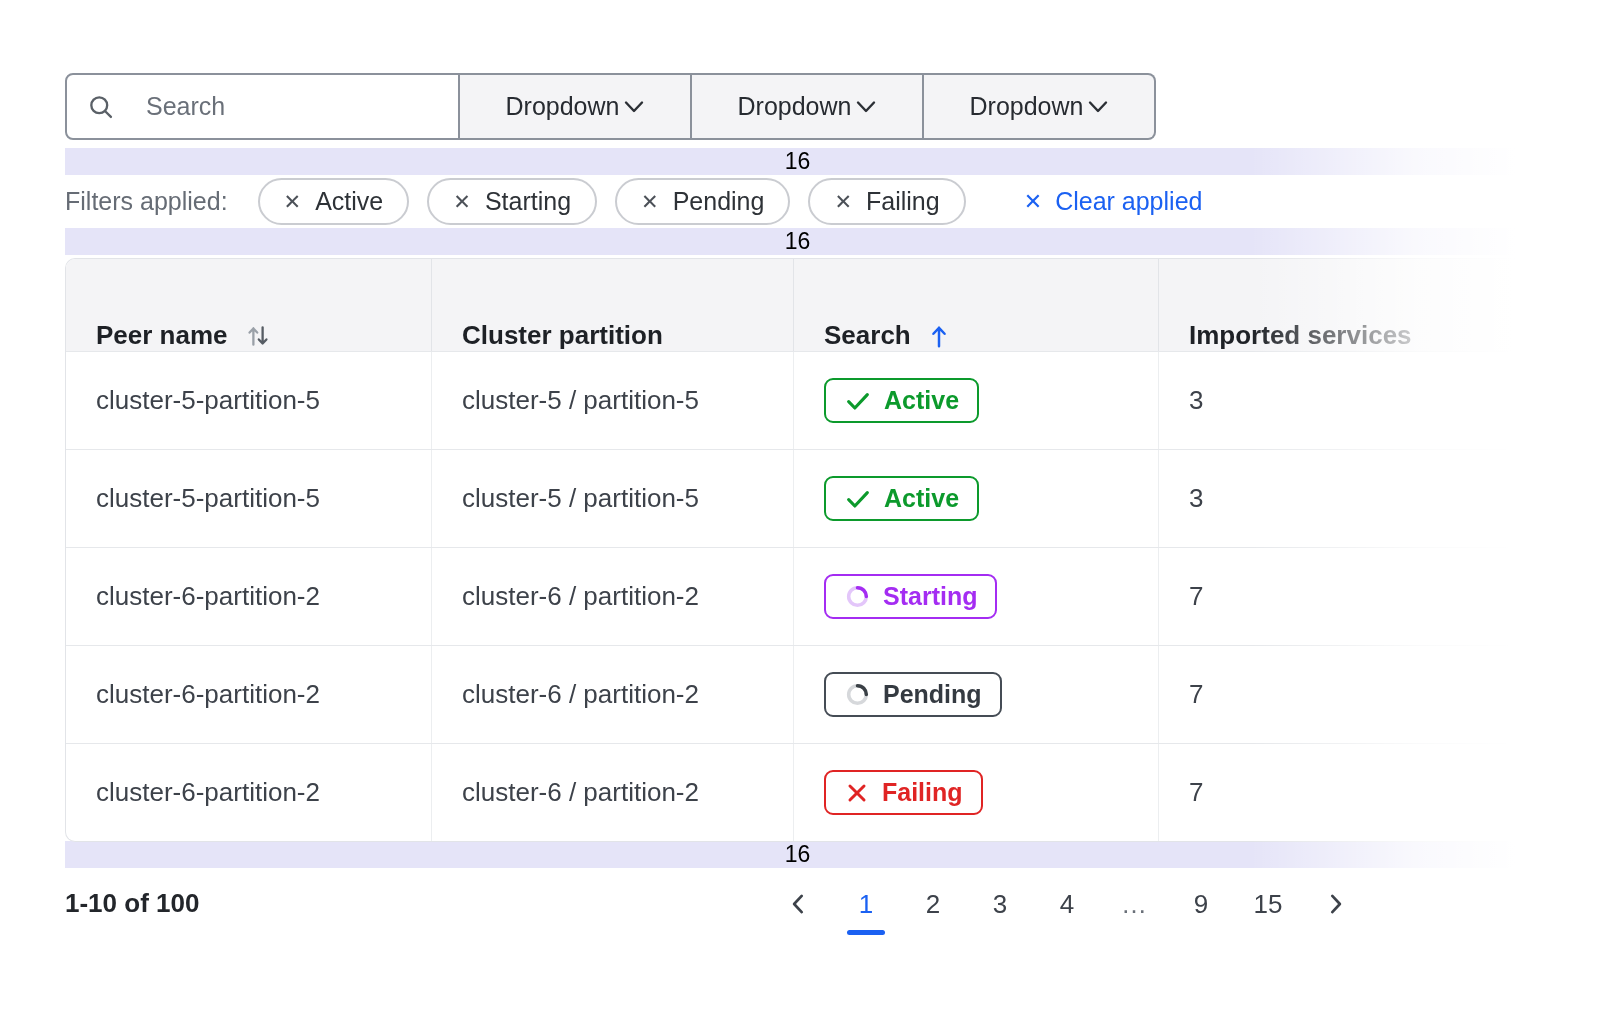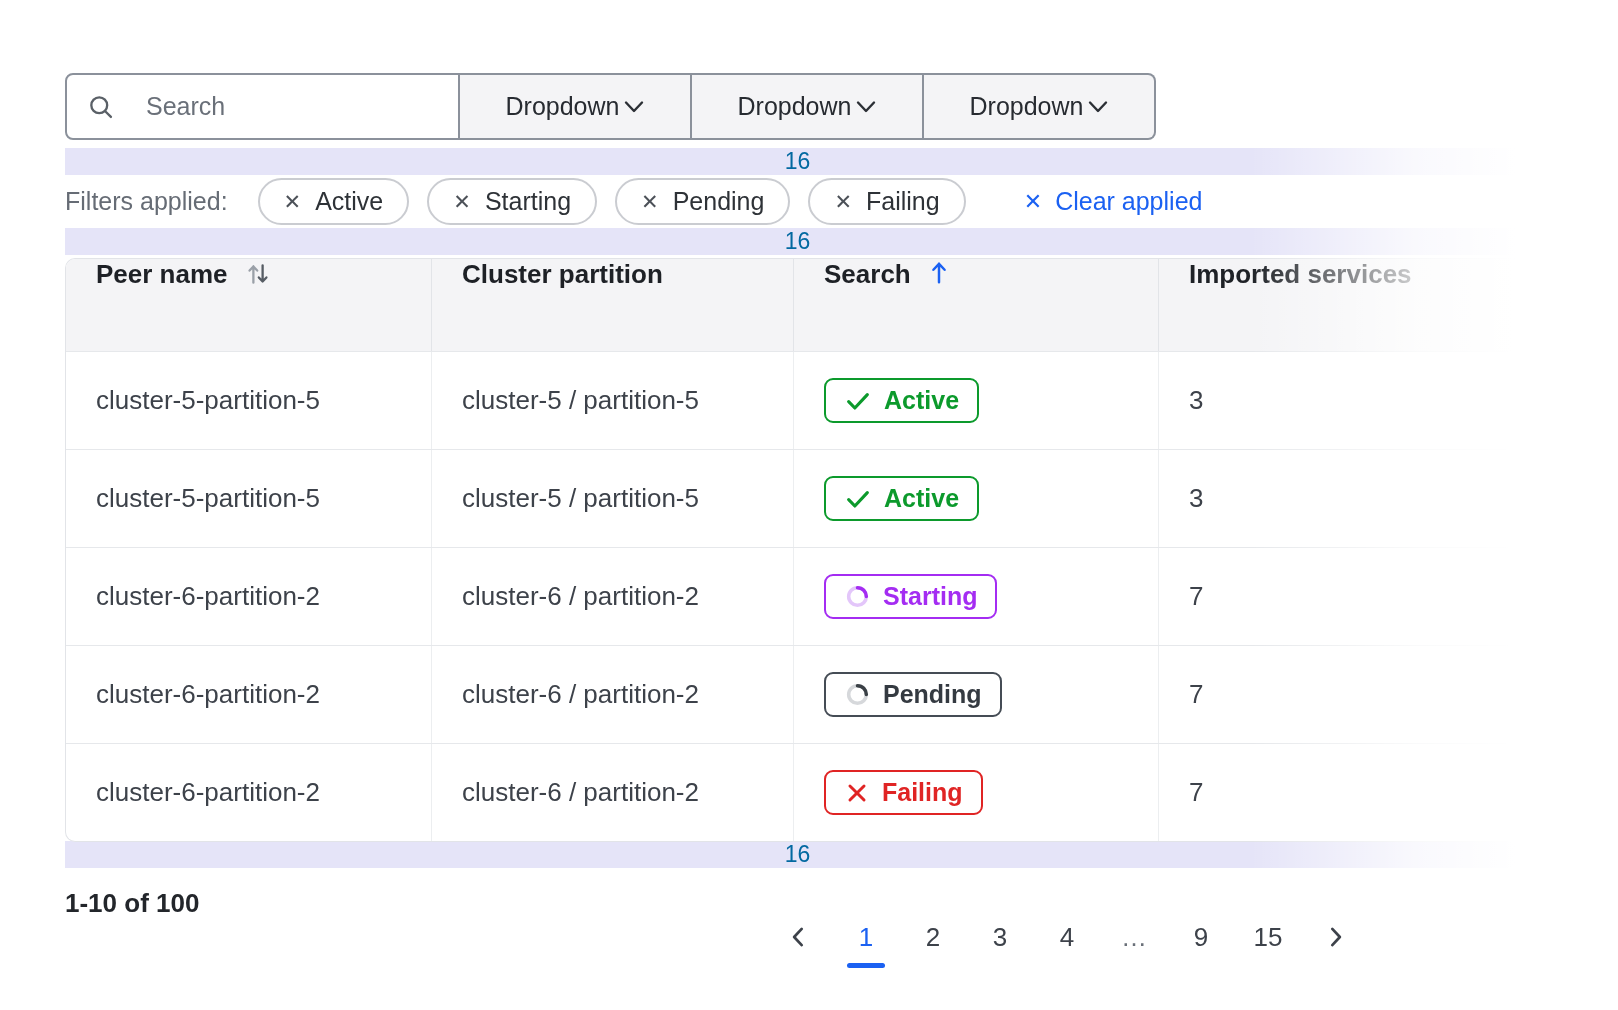--- a/index.html
+++ b/index.html
@@ -24,21 +24,21 @@
   .dd-btn {
     width:232px; background:#f4f4f6; border:2px solid #8b919b; border-left:none;
     display:flex; align-items:center; justify-content:center; gap:5px;
     font-size:25px; font-weight:500; color:#272b31; cursor:pointer;
   }
   .dd-btn:last-child { border-radius:0 8px 8px 0; }
 
   
   .strip {
     position:absolute; left:65px; width:1465px; height:27px;
-    background:#e5e4f8; color:#0369a1; font-size:23px;
+    background:#e5e4f8; color:#000000; font-size:23px;
     display:flex; align-items:center; justify-content:center;
   }
   .strip-1 { top:148px; } .strip-2 { top:228px; } .strip-3 { top:841px; }
 
   
   .filters { position:absolute; left:65px; top:175px; height:53px; display:flex; align-items:center; }
   .filters-label { font-size:25px; color:#666c75; margin-right:30px; }
   .chip {
     height:47px; border:2px solid #caccd1; border-radius:24px; background:#fff;
     display:flex; align-items:center; padding:0 24px; gap:14px; margin-right:18px;
@@ -53,21 +53,21 @@
 
   
   .table {
     position:absolute; left:65px; top:258px; width:1553px; background:#fff;
     border:1.5px solid #e2e4e8; border-right:none; border-radius:10px 0 0 10px;
     overflow:hidden;
   }
   .thead, .tr { display:grid; grid-template-columns:365px 362px 365px 1fr; }
   .thead { height:92px; background:#f4f4f6; }
   .th {
-    display:flex; align-items:flex-start; padding-left:30px; gap:16px;
+    display:flex; align-items:flex-end; padding-left:30px; gap:16px;
     font-size:26px; font-weight:600; color:#1e2126;
     border-left:1.5px solid #e2e4e8;
   }
   .th:first-child { border-left:none; }
   .tr { height:98px; border-top:1.5px solid #e6e8eb; }
   .td {
     display:flex; align-items:center; padding-left:30px;
     font-size:26px; color:#3d424a; border-left:1.5px solid #eceef0;
   }
   .td:first-child { border-left:none; }
@@ -77,21 +77,21 @@
     display:inline-flex; align-items:center; gap:12px; height:45px; padding:0 18px;
     border-radius:9px; border:2px solid; background:#fff;
     font-size:25px; font-weight:600; cursor:default;
   }
   .badge.active   { color:#0c9a2c; border-color:#0c9a2c; }
   .badge.starting { color:#a42cf2; border-color:#a42cf2; }
   .badge.pending  { color:#343a41; border-color:#454c55; }
   .badge.failing  { color:#e02424; border-color:#e02424; }
 
   
-  .pagination { position:absolute; left:65px; top:886px; width:1488px; display:flex; align-items:flex-start;flex-direction:column; }
+  .pagination { position:absolute; left:65px; top:886px; width:1488px; display:flex; align-items:flex-start; }
   .pg-summary { font-size:26px; font-weight:600; color:#23262b; padding-top:2px; }
   .pg-nav { margin-left:auto; margin-right:198px; display:flex; gap:27px; }
   .pg-item {
     width:40px; height:36px; display:flex; align-items:center; justify-content:center;
     font-size:26px; color:#3d424a; cursor:pointer; position:relative;
   }
   .pg-item.current { color:#1b61f2; font-weight:500; }
   .pg-item.current::after {
     content:""; position:absolute; left:1px; right:1px; top:44px; height:5px;
     border-radius:3px; background:#1b61f2;

